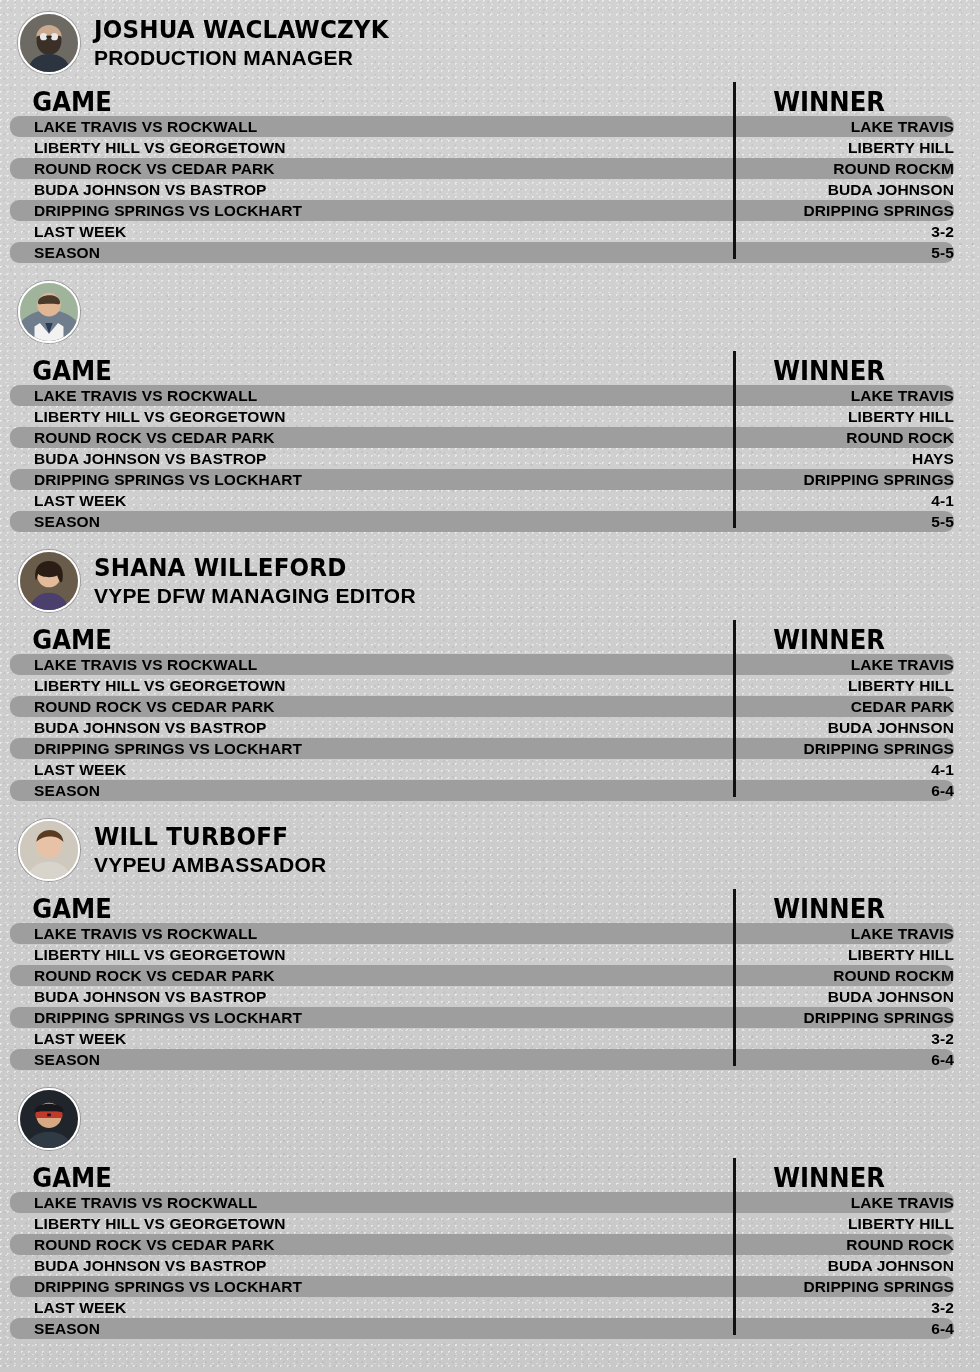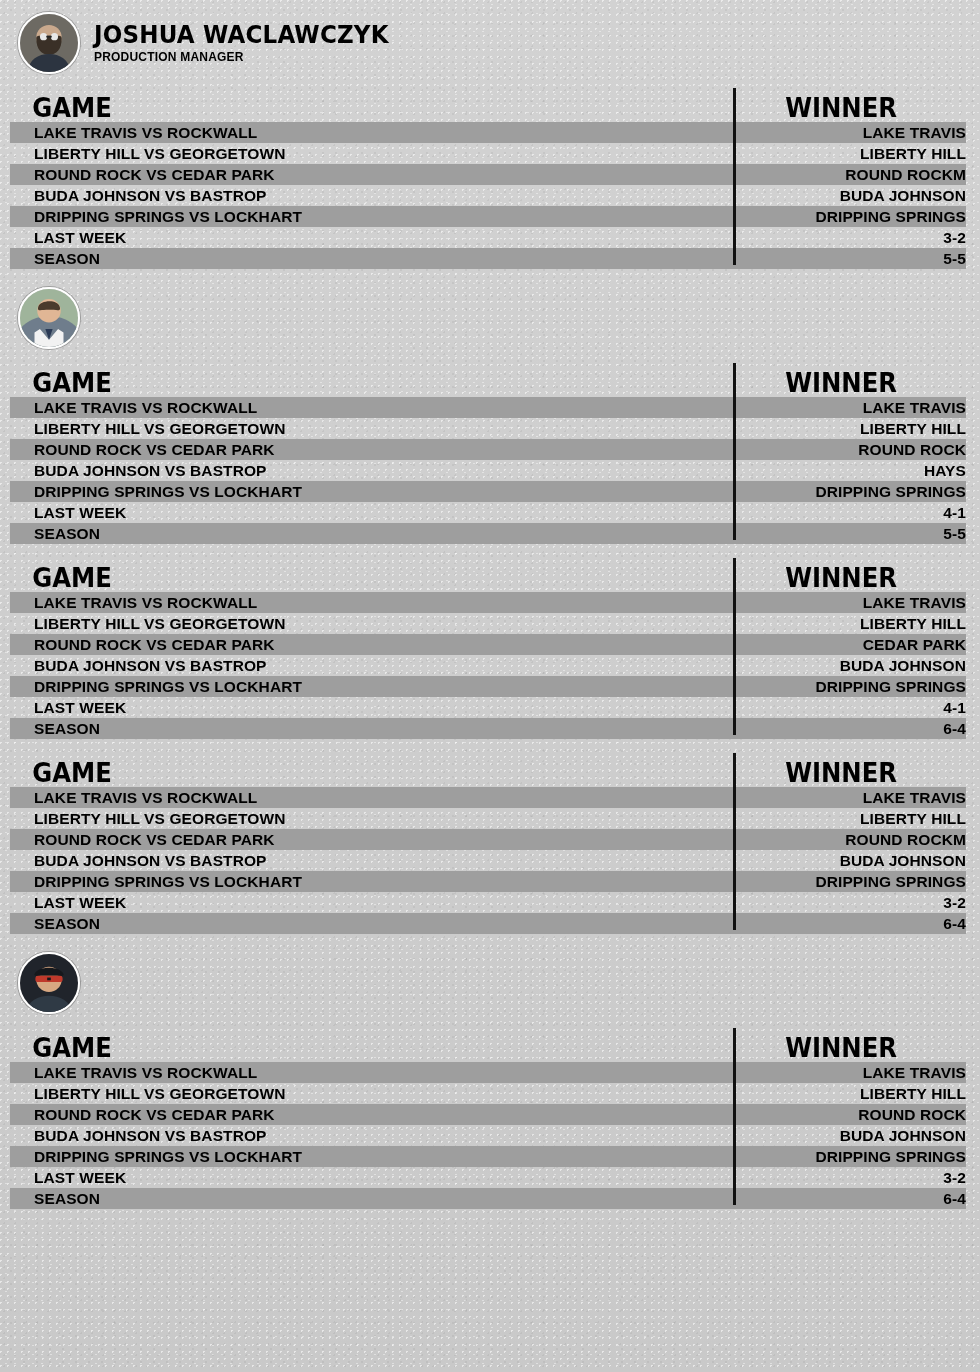--- a/index.html
+++ b/index.html
@@ -16,21 +16,21 @@
       radial-gradient(circle at 38% 22%, rgba(0,0,0,.05) 0 1px, transparent 1px),
       radial-gradient(circle at 67% 51%, rgba(255,255,255,.4) 0 1px, transparent 1px),
       radial-gradient(circle at 84% 77%, rgba(0,0,0,.05) 0 1px, transparent 1px),
       linear-gradient(180deg, #d2d2d2 0%, #c9c9c9 100%);
     background-size: 7px 7px, 11px 11px, 9px 9px, 13px 13px, 100% 100%;
     font-family: "Liberation Sans", sans-serif;
     color: #000;
     overflow: hidden;
   }
   .sheet {
-    padding: 8px 14px 0 10px;
+    padding: 8px 26px 0 10px;
   }
   .panel {
     margin-bottom: 14px;
   }
   
   .expert {
     display: flex;
     align-items: center;
     gap: 14px;
     padding: 4px 0 2px 8px;
@@ -53,30 +53,30 @@
     font-size: 25px;
     letter-spacing: 0.2px;
     text-transform: uppercase;
     transform: scaleX(0.92);
     transform-origin: left center;
     white-space: nowrap;
   }
   .erole {
     font-family: "Liberation Sans", sans-serif;
     font-weight: bold;
-    font-size: 12px;
+    font-size: 21px;
     letter-spacing: .2px;
     text-transform: uppercase;
     margin-top: 3px;
     white-space: nowrap;
   }
   
   .tbl {
     position: relative;
-    margin-top: 12px;
+    margin-top: 6px;
   }
   .divider {
     position: absolute;
     left: 723px;
     top: 0;
     bottom: 4px;
     width: 3px;
     background: #111;
   }
   .hdr {
@@ -96,20 +96,21 @@
   .hdr .h-game { transform-origin: left bottom; flex: 0 0 718px; padding-left: 18px;}
   .hdr .h-winner { transform-origin: right bottom; flex: 1; text-align: right; padding-right: 70px;}
   .row {
     display: flex;
     align-items: center;
     height: 21px;
     font-size: 15.5px;
     font-weight: bold;
     letter-spacing: .1px;
     text-transform: uppercase;
+    border-radius: 9px;
   }
   .row.shaded { background: #9e9e9e; }
   .row .c-game {
     flex: 0 0 718px;
     padding-left: 24px;
     white-space: nowrap;
     overflow: hidden;
   }
   .row .c-win {
     flex: 1;
@@ -222,20 +223,34 @@
       <div class="c-game">LAST WEEK</div>
       <div class="c-win">4-1</div>
     </div>
     <div class="row shaded">
       <div class="c-game">SEASON</div>
       <div class="c-win">5-5</div>
     </div>
     </div>
     </div>
     <div class="panel">
+    <div class="expert">
+      <div class="avatar">
+          <svg viewBox="0 0 64 64">
+            <rect width="64" height="64" fill="#6a5c4a"></rect>
+            <circle cx="32" cy="26" r="13" fill="#e3bb9a"></circle>
+            <path d="M17 30c-2-14 6-20 15-20s17 6 15 20c-1 7-4 2-6-4-6 3-18 2-21-2-1 3-2 9-3 6z" fill="#2a1d16"></path>
+            <path d="M10 64c3-13 12-19 22-19s19 6 22 19z" fill="#4a3f6d"></path>
+          </svg>
+        </div>
+      <div class="names">
+        <div class="ename">SHANA WILLEFORD</div>
+        <div class="erole">VYPE DFW MANAGING EDITOR</div>
+      </div>
+    </div>
     <div class="tbl">
       <div class="divider"></div>
       <div class="hdr">
         <div class="h-game">GAME</div>
         <div class="h-winner">WINNER</div>
       </div>
 
     <div class="row shaded">
       <div class="c-game">LAKE TRAVIS VS ROCKWALL</div>
       <div class="c-win">LAKE TRAVIS</div>
@@ -260,20 +275,34 @@
       <div class="c-game">LAST WEEK</div>
       <div class="c-win">4-1</div>
     </div>
     <div class="row shaded">
       <div class="c-game">SEASON</div>
       <div class="c-win">6-4</div>
     </div>
     </div>
     </div>
     <div class="panel">
+    <div class="expert">
+      <div class="avatar">
+          <svg viewBox="0 0 64 64">
+            <rect width="64" height="64" fill="#cfc9bd"></rect>
+            <circle cx="32" cy="27" r="14" fill="#e8c2a6"></circle>
+            <path d="M18 23c1-10 10-13 15-13s14 3 15 13c-5-5-10-6-15-6s-11 2-15 6z" fill="#5a3b22"></path>
+            <path d="M8 64c2-13 12-19 24-19s22 6 24 19z" fill="#d9d4cb"></path>
+          </svg>
+        </div>
+      <div class="names">
+        <div class="ename">WILL TURBOFF</div>
+        <div class="erole">VYPEU AMBASSADOR</div>
+      </div>
+    </div>
     <div class="tbl">
       <div class="divider"></div>
       <div class="hdr">
         <div class="h-game">GAME</div>
         <div class="h-winner">WINNER</div>
       </div>
 
     <div class="row shaded">
       <div class="c-game">LAKE TRAVIS VS ROCKWALL</div>
       <div class="c-win">LAKE TRAVIS</div>

